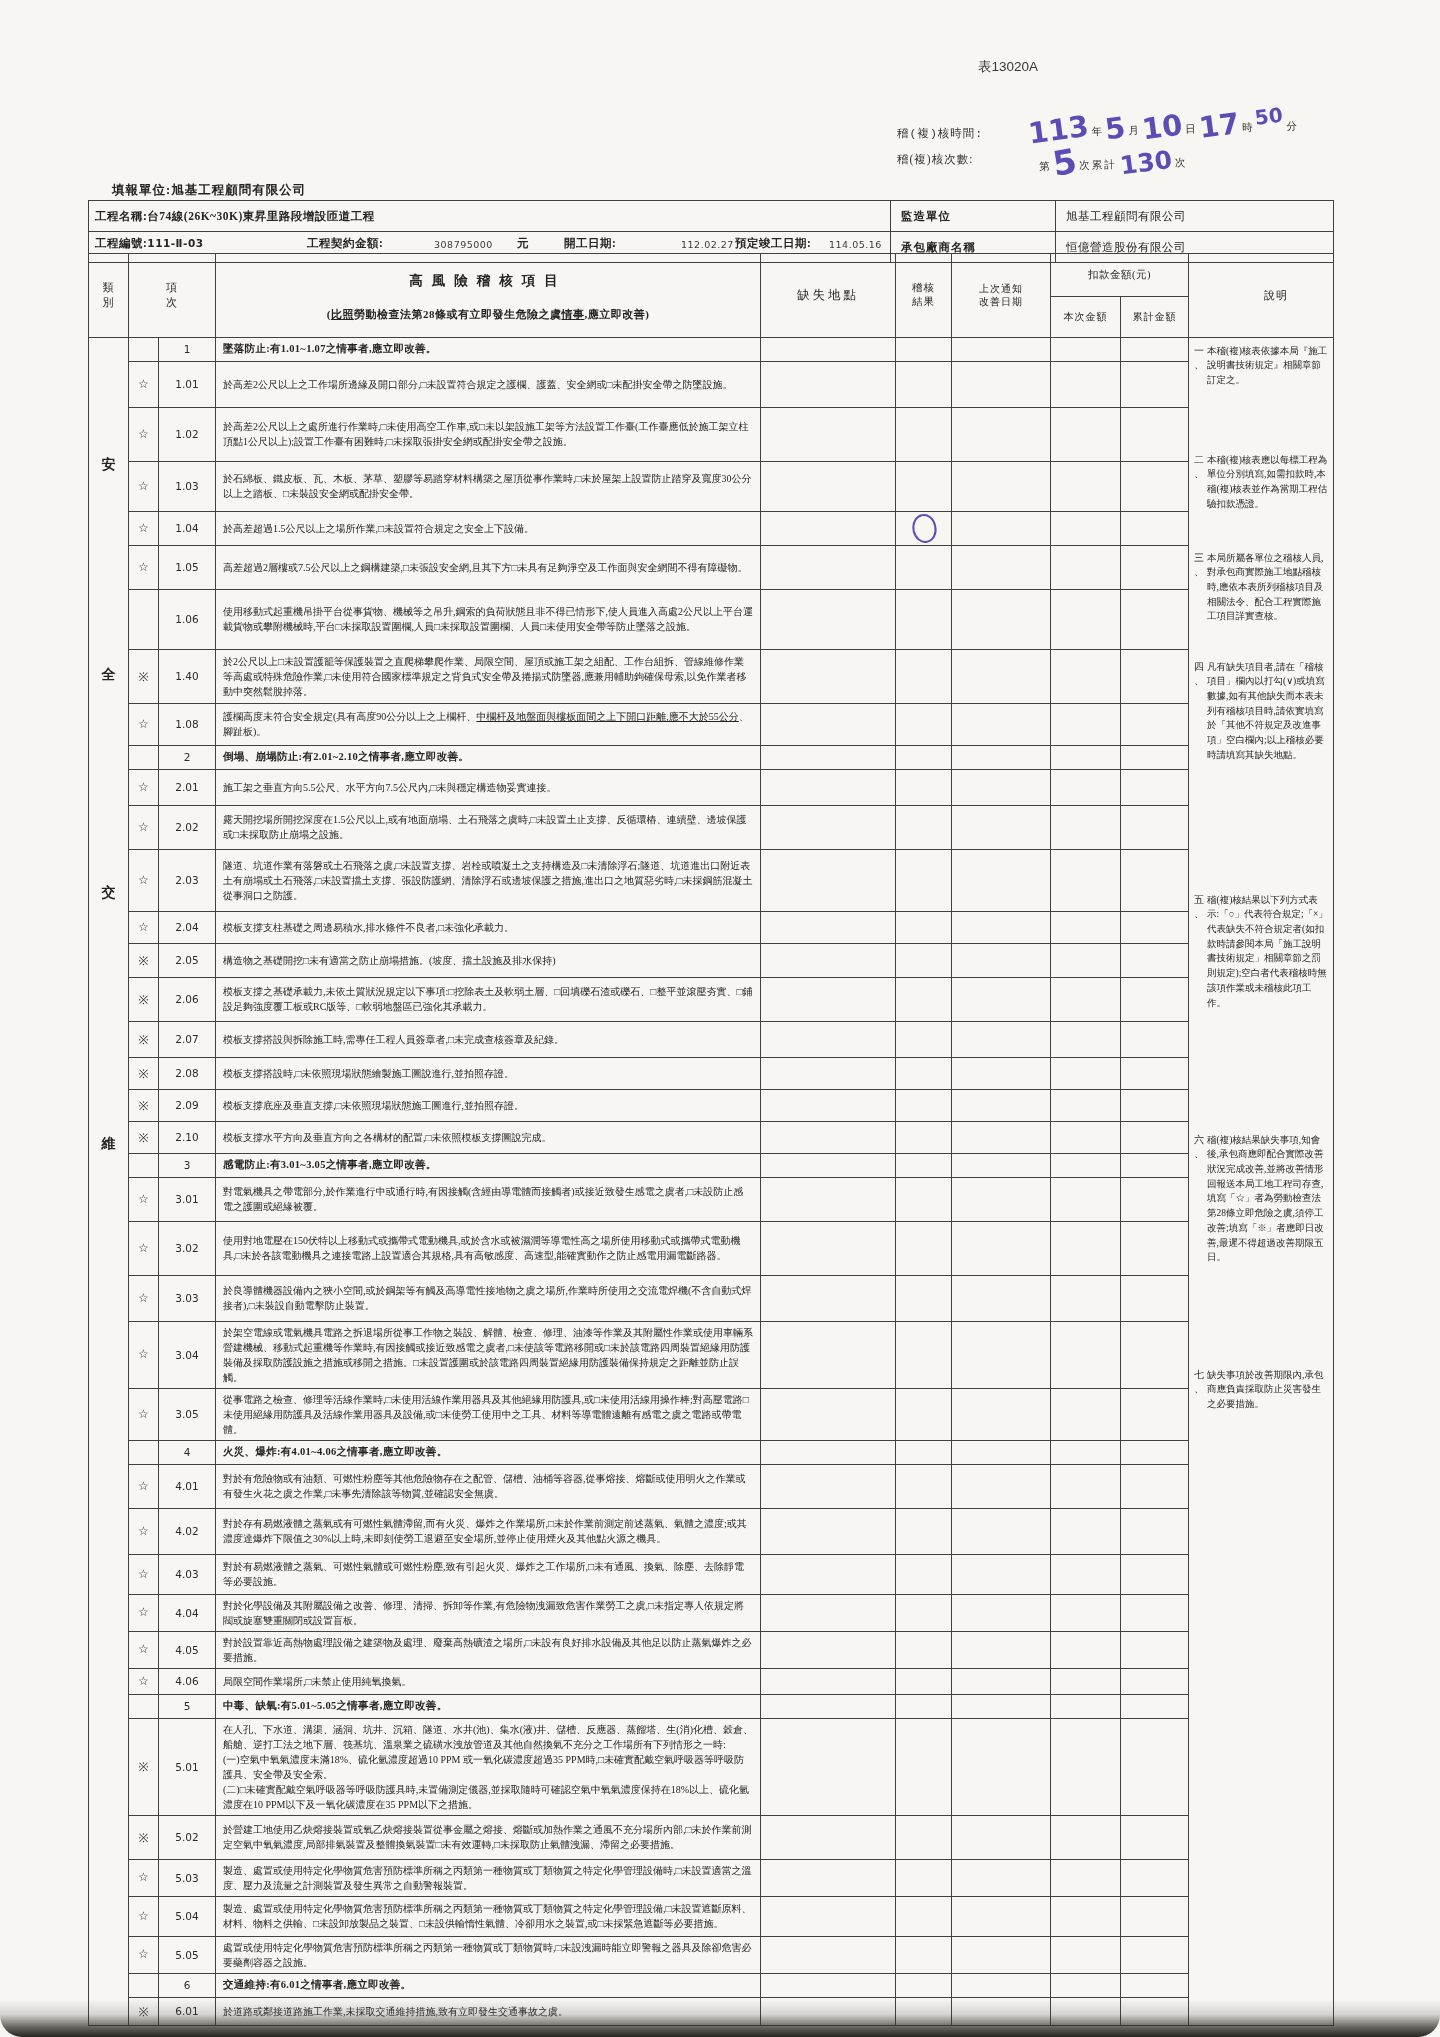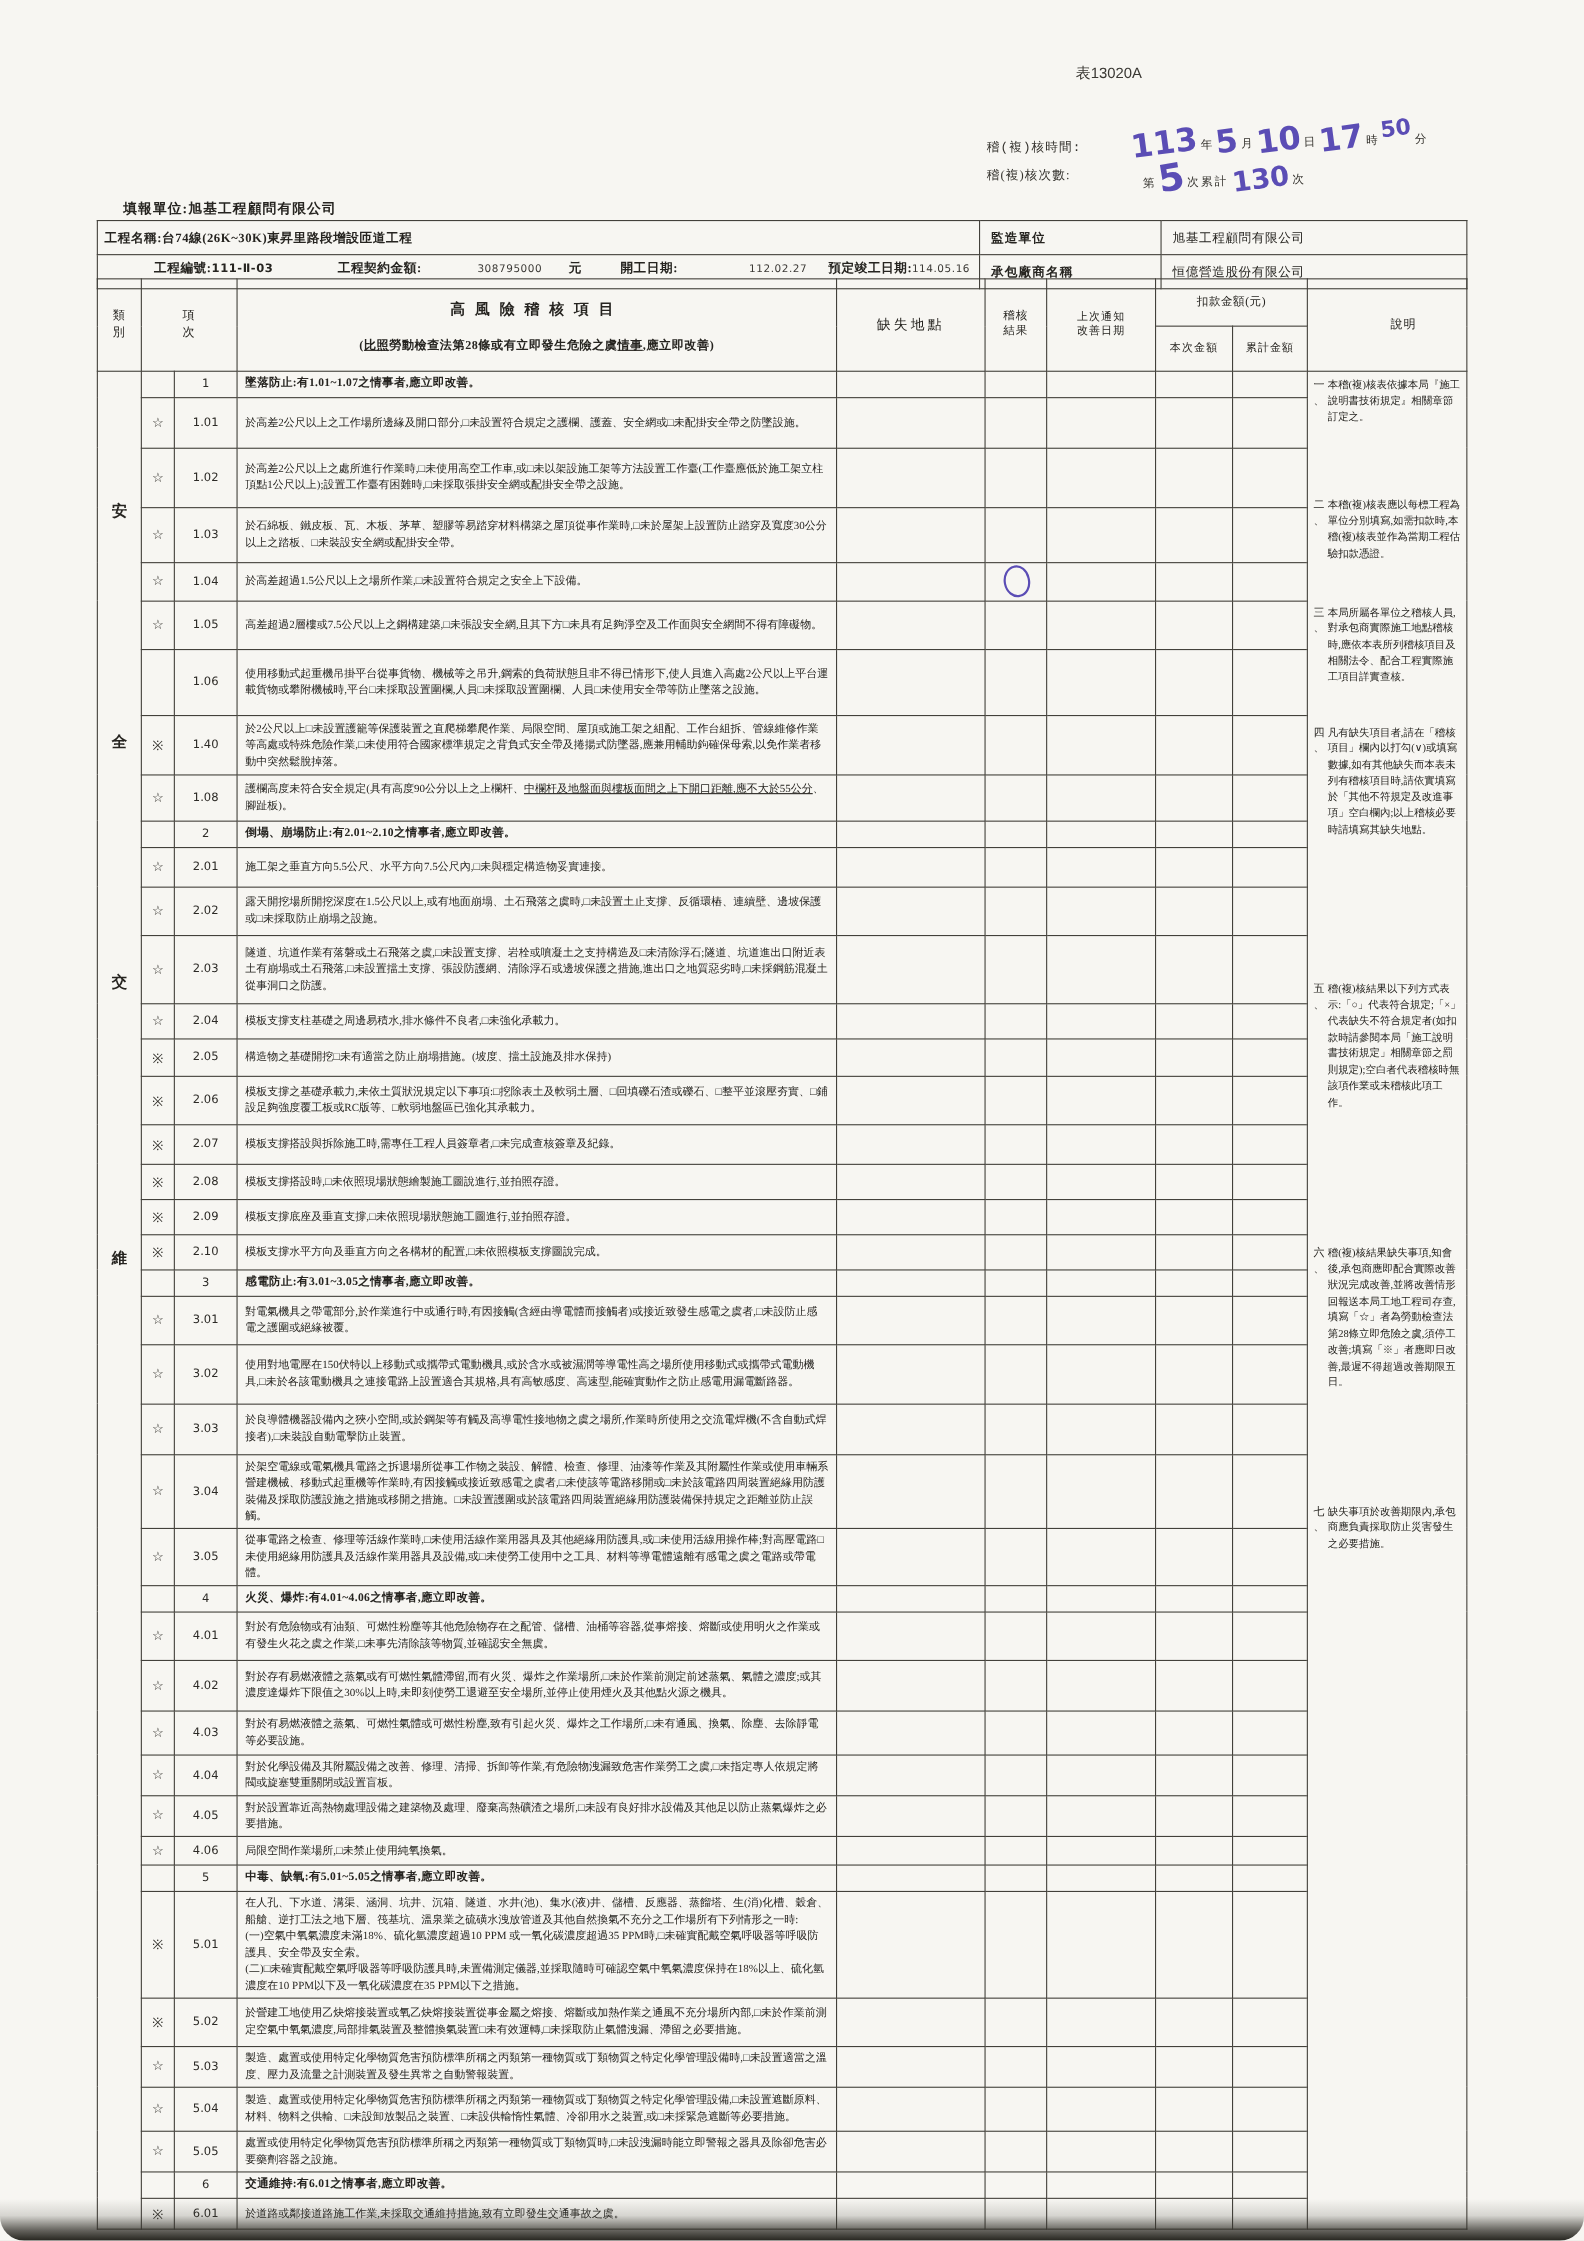--- a/index.html
+++ b/index.html
@@ -96,27 +96,27 @@
     <tbody>
         <tr>
       <td class="info-cell">
         <span>工程名稱:</span><span>台74線(26K~30K)東昇里路段增設匝道工程</span>
       </td>
       <td class="info-cell lbl-cell">監造單位</td>
       <td class="info-cell" style="font-weight:normal;padding-left:10px;text-align:left;">旭基工程顧問有限公司</td>
     </tr>
     <tr>
       <td class="info-cell">
-        <span class="b1span" style="left:6px;margin-left:45px;"><span>工程編號:</span><span style="font-family:'DejaVu Sans',sans-serif;font-size:10.5px;">111-Ⅱ-03</span></span>
+        <span class="b1span" style="left:6px;"><span>工程編號:</span><span style="font-family:'DejaVu Sans',sans-serif;font-size:10.5px;">111-Ⅱ-03</span></span>
         <span class="b1span" style="left:218px;">工程契約金額:</span>
         <span class="b1span typed" style="left:345px;top:7px;">308795000</span>
         <span class="b1span" style="left:428px;">元</span>
         <span class="b1span" style="left:475px;">開工日期:</span>
         <span class="b1span typed" style="left:592px;top:7px;">112.02.27</span>
-        <span class="b1span" style="left:664px;">預定竣工日期:</span>
+        <span class="b1span" style="left:646px;">預定竣工日期:</span>
         <span class="b1span typed" style="left:740px;top:7px;">114.05.16</span>
       </td>
       <td class="info-cell lbl-cell">承包廠商名稱</td>
       <td class="info-cell" style="font-weight:normal;padding-left:10px;text-align:left;">恒億營造股份有限公司</td>
     </tr>
   </tbody>
     </table>
 
   <table class="main-table abs">
     <colgroup>

